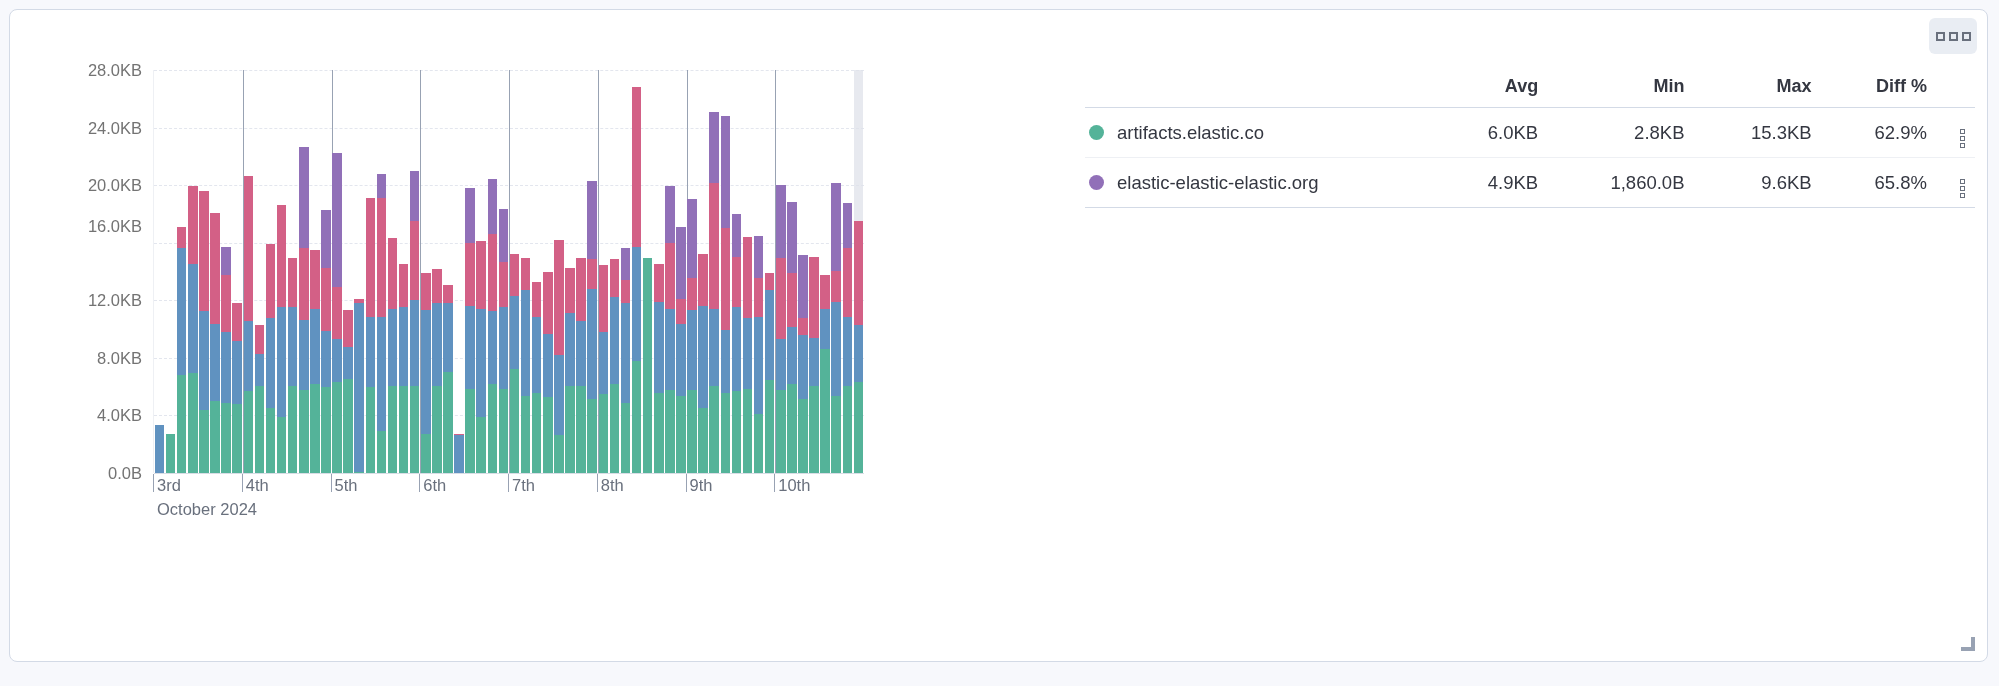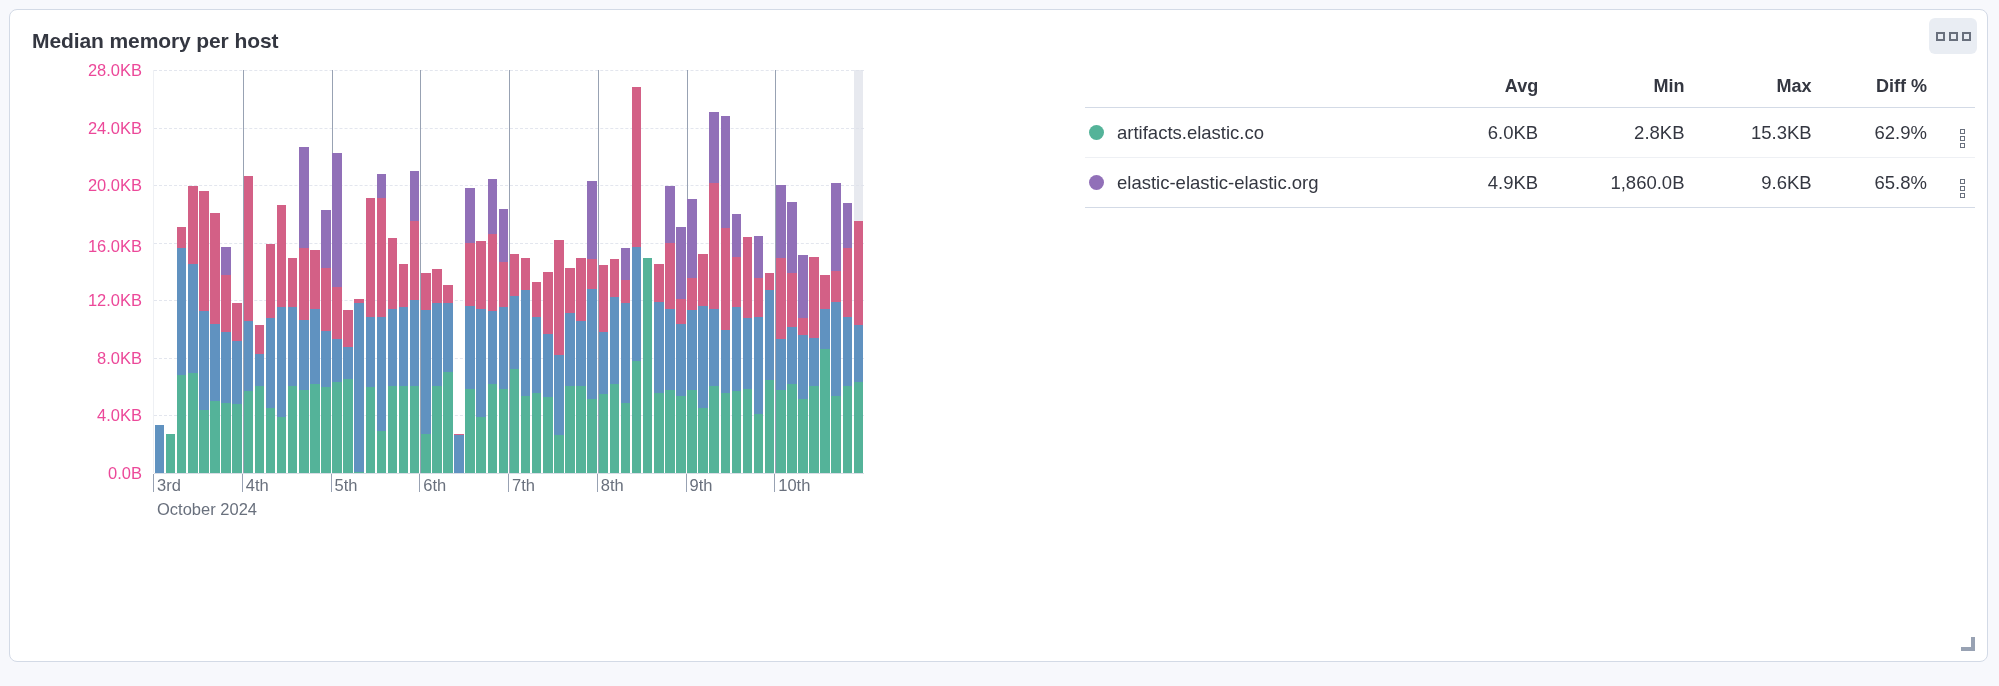--- a/index.html
+++ b/index.html
@@ -93,21 +93,21 @@
     left: 0;
     top: 0;
     width: 112px;
     height: 465px;
   }
   .y-tick {
     position: absolute;
     right: 10px;
     transform: translateY(-50%);
     font-size: 16.5px;
-    color: #ec4899;
+    color: #737373;
     white-space: nowrap;
   }
   .plot {
     position: absolute;
     left: 113px;
     top: 0;
     width: 710px;
     height: 403px;
     border-left: 1px solid #eef0f4;
     box-sizing: content-box;
@@ -258,35 +258,34 @@
     border: 1px solid #69707d;
     box-sizing: border-box;
   }
 </style>
 </head>
 <body>
 
 <div id="root">
   <div class="panel">
 
-    <div class="panel-title">Median memory per host</div>
 
     <div class="panel-menu">
       <span class="sq"></span>
       <span class="sq"></span>
       <span class="sq"></span>
     </div>
 
     <div class="chart-wrap">
       <div class="y-axis" id="y-axis">
           <div class="y-tick" style="top: 403px;">0.0B</div>
           <div class="y-tick" style="top: 345.429px;">4.0KB</div>
           <div class="y-tick" style="top: 287.857px;">8.0KB</div>
           <div class="y-tick" style="top: 230.286px;">12.0KB</div>
-          <div class="y-tick" style="top: 176px;">16.0KB</div>
+          <div class="y-tick" style="top: 156px;">16.0KB</div>
           <div class="y-tick" style="top: 115.143px;">20.0KB</div>
           <div class="y-tick" style="top: 57.5714px;">24.0KB</div>
           <div class="y-tick" style="top: 0px;">28.0KB</div>
         </div>
       <div class="plot" id="plot">
         <div id="gridlines">
             <div class="gridline base" style="top: 403px;"></div>
             <div class="gridline" style="top: 345.429px;"></div>
             <div class="gridline" style="top: 287.857px;"></div>
             <div class="gridline" style="top: 230.286px;"></div>

